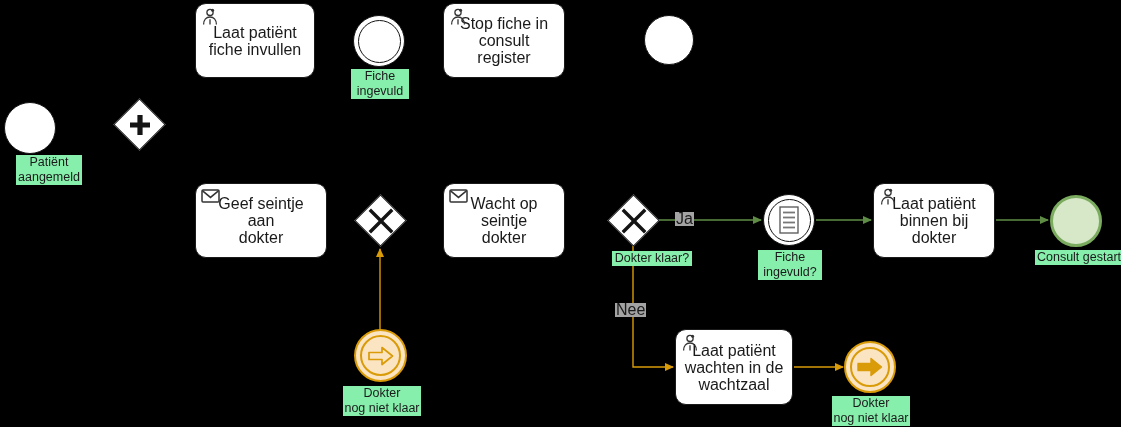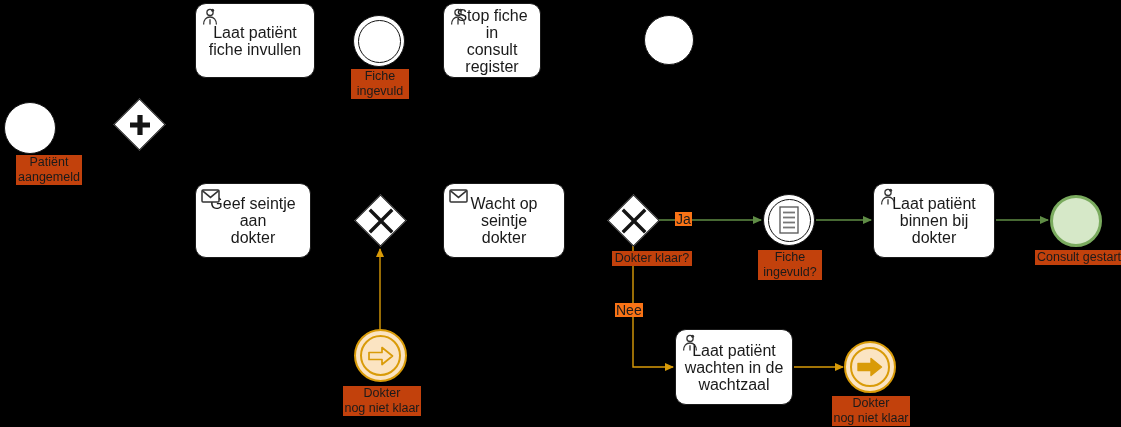--- a/index.html
+++ b/index.html
@@ -111,33 +111,33 @@
     position: absolute;
     display: flex;
     align-items: center;
     justify-content: center;
     pointer-events: none;
   }
 
   
   .node-label {
     position: absolute;
-    background: #c2410c;
+    background: #86efac;
     color: #1a1a1a;
     font-size: 12.5px;
     line-height: 15px;
     text-align: center;
     white-space: pre-line;
     padding: 0 1px;
   }
   .edge-label {
     position: absolute;
-    background: #f97316;
+    background: #a3a3a3;
     color: #1a1a1a;
-    font-size: 14px;
+    font-size: 16px;
     line-height: 14px;
     text-align: center;
     padding: 0 1px;
     white-space: nowrap;
   }
 
   
   #edges {
     position: absolute;
     left: 0;
@@ -198,36 +198,36 @@
     <span class="task-label">Laat patiënt
 fiche invullen</span>
   </div>
 
   <div class="node event event-intermediate" style="left:353px; top:15px; width:52px; height:52px;">
     <span class="inner-ring"></span>
   </div>
   <div class="node-label" style="left:351px; top:69px; width:56px;">Fiche
 ingevuld</div>
 
-  <div class="node task" style="left:443px; top:3px; width:98px; height:75px;">
+  <div class="node task" style="left:443px; top:3px; width:122px; height:75px;">
     <span class="task-icon">
       <svg width="20" height="18" viewBox="0 0 20 18" xmlns="http://www.w3.org/2000/svg">
         <circle cx="9" cy="4.4" r="3.1" fill="none" stroke="#333" stroke-width="1.3"></circle>
         <circle cx="11.6" cy="2.2" r="1.5" fill="#333"></circle>
         <path d="M2.6,16.5 C2.6,11.6 5.4,9 9,9 C12.6,9 15.4,11.6 15.4,16.5" fill="none" stroke="#333" stroke-width="1.3"></path>
         <line x1="9" y1="11.2" x2="9" y2="16.5" stroke="#333" stroke-width="1.3"></line>
       </svg>
     </span>
     <span class="task-label">Stop fiche in
 consult register</span>
   </div>
 
   <div class="node event event-plain" style="left:644px; top:15px; width:50px; height:50px;"></div>
 
-  <div class="node task" style="left:195px; top:183px; width:116px; height:75px;">
+  <div class="node task" style="left:195px; top:183px; width:132px; height:75px;">
     <span class="task-icon">
       <svg width="20" height="16" viewBox="0 0 20 16" xmlns="http://www.w3.org/2000/svg">
         <rect x="1" y="2" width="17" height="12" rx="1" fill="#fff" stroke="#333" stroke-width="1.5"></rect>
         <path d="M1.6,2.8 L9.5,9.4 L17.4,2.8" fill="none" stroke="#333" stroke-width="1.5"></path>
       </svg>
     </span>
     <span class="task-label">Geef seintje aan
 dokter</span>
   </div>
 

